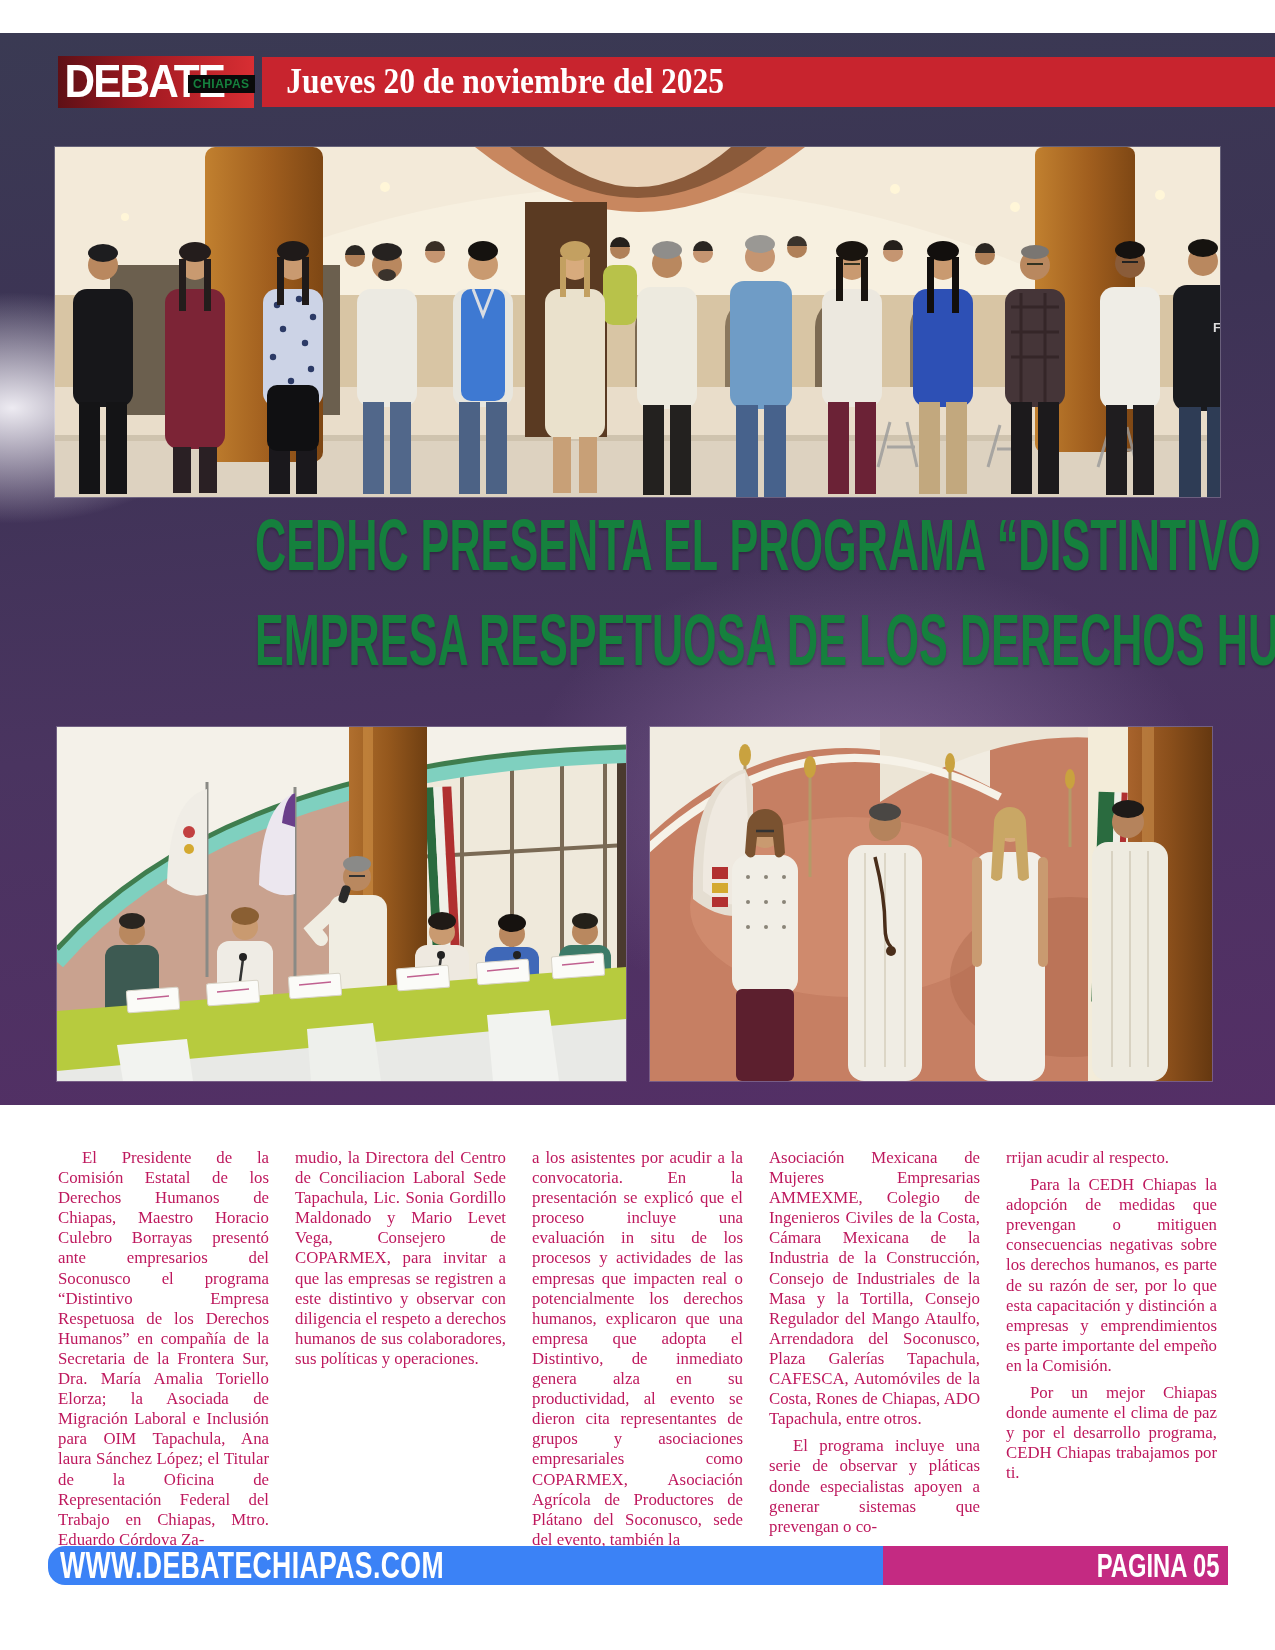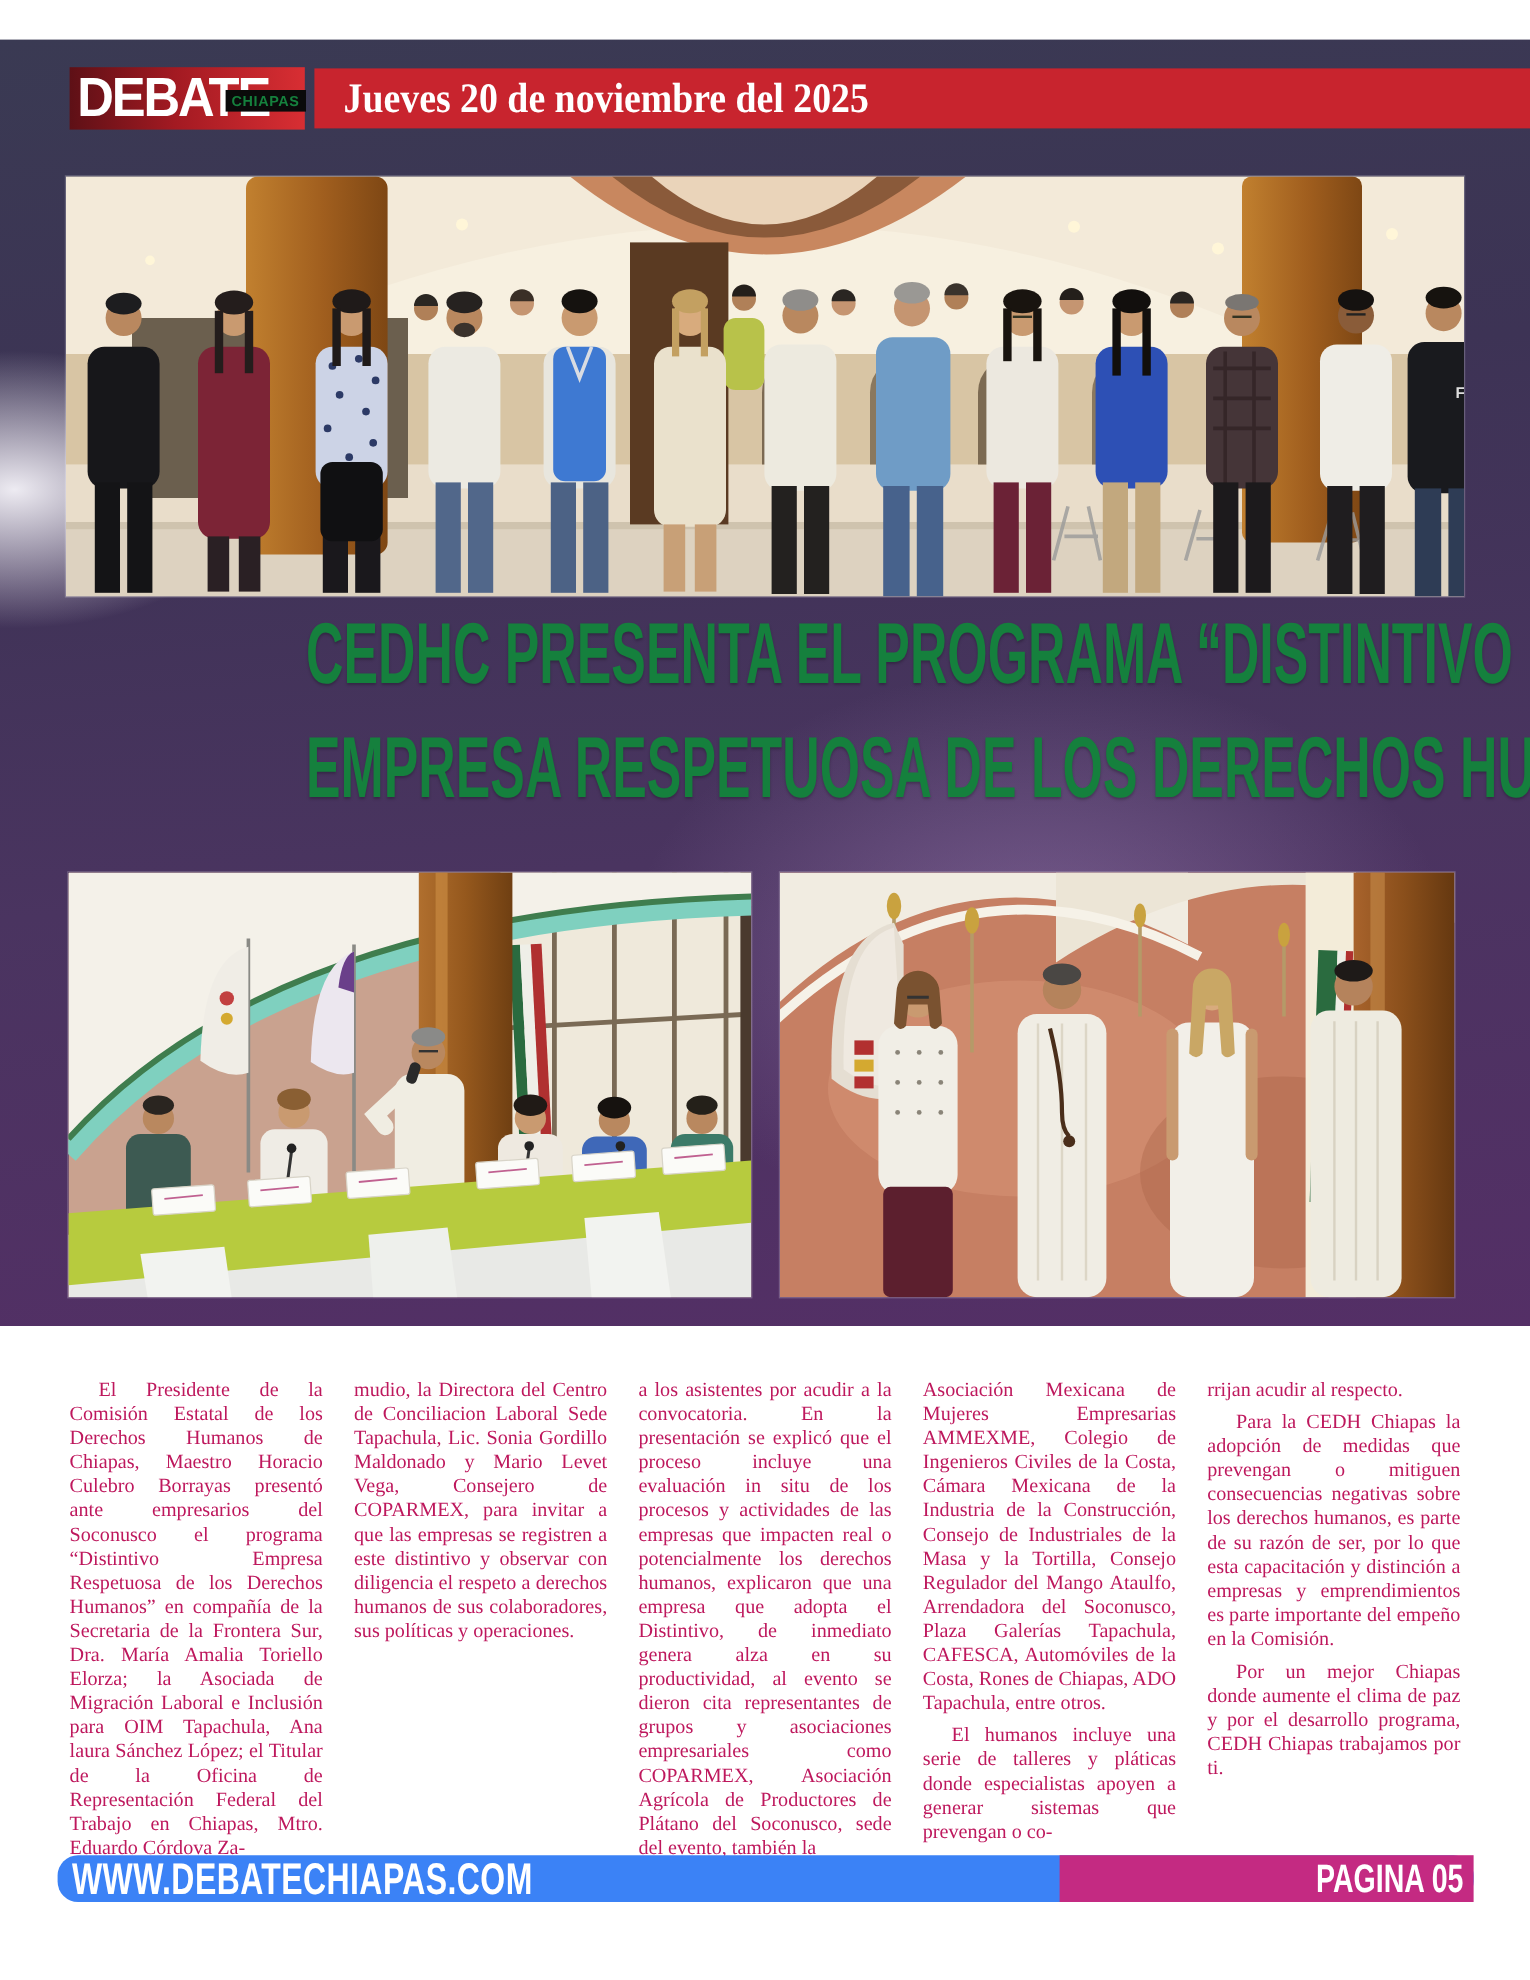--- a/index.html
+++ b/index.html
@@ -452,21 +452,21 @@
         <p class="para indent">El Presidente de la Comisión Estatal de los Derechos Humanos de Chiapas, Maestro Horacio Culebro Borrayas presentó ante empresarios del Soconusco el programa “Distintivo Empresa Respetuosa de los Derechos Humanos” en compañía de la Secretaria de la Frontera Sur, Dra. María Amalia Toriello Elorza; la Asociada de Migración Laboral e Inclusión para OIM Tapachula, Ana laura Sánchez López; el Titular de la Oficina de Representación Federal del Trabajo en Chiapas, Mtro. Eduardo Córdova Za-</p>
       </div>
     <div class="col">
         <p class="para">mudio, la Directora del Centro de Conciliacion Laboral Sede Tapachula, Lic. Sonia Gordillo Maldonado y Mario Levet Vega, Consejero de COPARMEX, para invitar a que las empresas se registren a este distintivo y observar con diligencia el respeto a derechos humanos de sus colaboradores, sus políticas y operaciones.</p>
       </div>
     <div class="col">
         <p class="para">a los asistentes por acudir a la convocatoria. En la presentación se explicó que el proceso incluye una evaluación in situ de los procesos y actividades de las empresas que impacten real o potencialmente los derechos humanos, explicaron que una empresa que adopta el Distintivo, de inmediato genera alza en su productividad, al evento se dieron cita representantes de grupos y asociaciones empresariales como COPARMEX, Asociación Agrícola de Productores de Plátano del Soconusco, sede del evento, también la</p>
       </div>
     <div class="col">
         <p class="para">Asociación Mexicana de Mujeres Empresarias AMMEXME, Colegio de Ingenieros Civiles de la Costa, Cámara Mexicana de la Industria de la Construcción, Consejo de Industriales de la Masa y la Tortilla, Consejo Regulador del Mango Ataulfo, Arrendadora del Soconusco, Plaza Galerías Tapachula, CAFESCA, Automóviles de la Costa, Rones de Chiapas, ADO Tapachula, entre otros.</p>
-        <p class="para indent">El humanos incluye una serie de talleres y pláticas donde especialistas apoyen a generar sistemas que prevengan o co-</p>
+        <p class="para indent">El programa incluye una serie de observar y pláticas donde especialistas apoyen a generar sistemas que prevengan o co-</p>
       </div>
     <div class="col">
         <p class="para">rrijan acudir al respecto.</p>
         <p class="para indent">Para la CEDH Chiapas la adopción de medidas que prevengan o mitiguen consecuencias negativas sobre los derechos humanos, es parte de su razón de ser, por lo que esta capacitación y distinción a empresas y emprendimientos es parte importante del empeño en la Comisión.</p>
         <p class="para indent">Por un mejor Chiapas donde aumente el clima de paz y por el desarrollo programa, CEDH Chiapas trabajamos por ti.</p>
       </div>
   </div>
 
   <div class="footer">
     <div class="footer-accent"></div>

